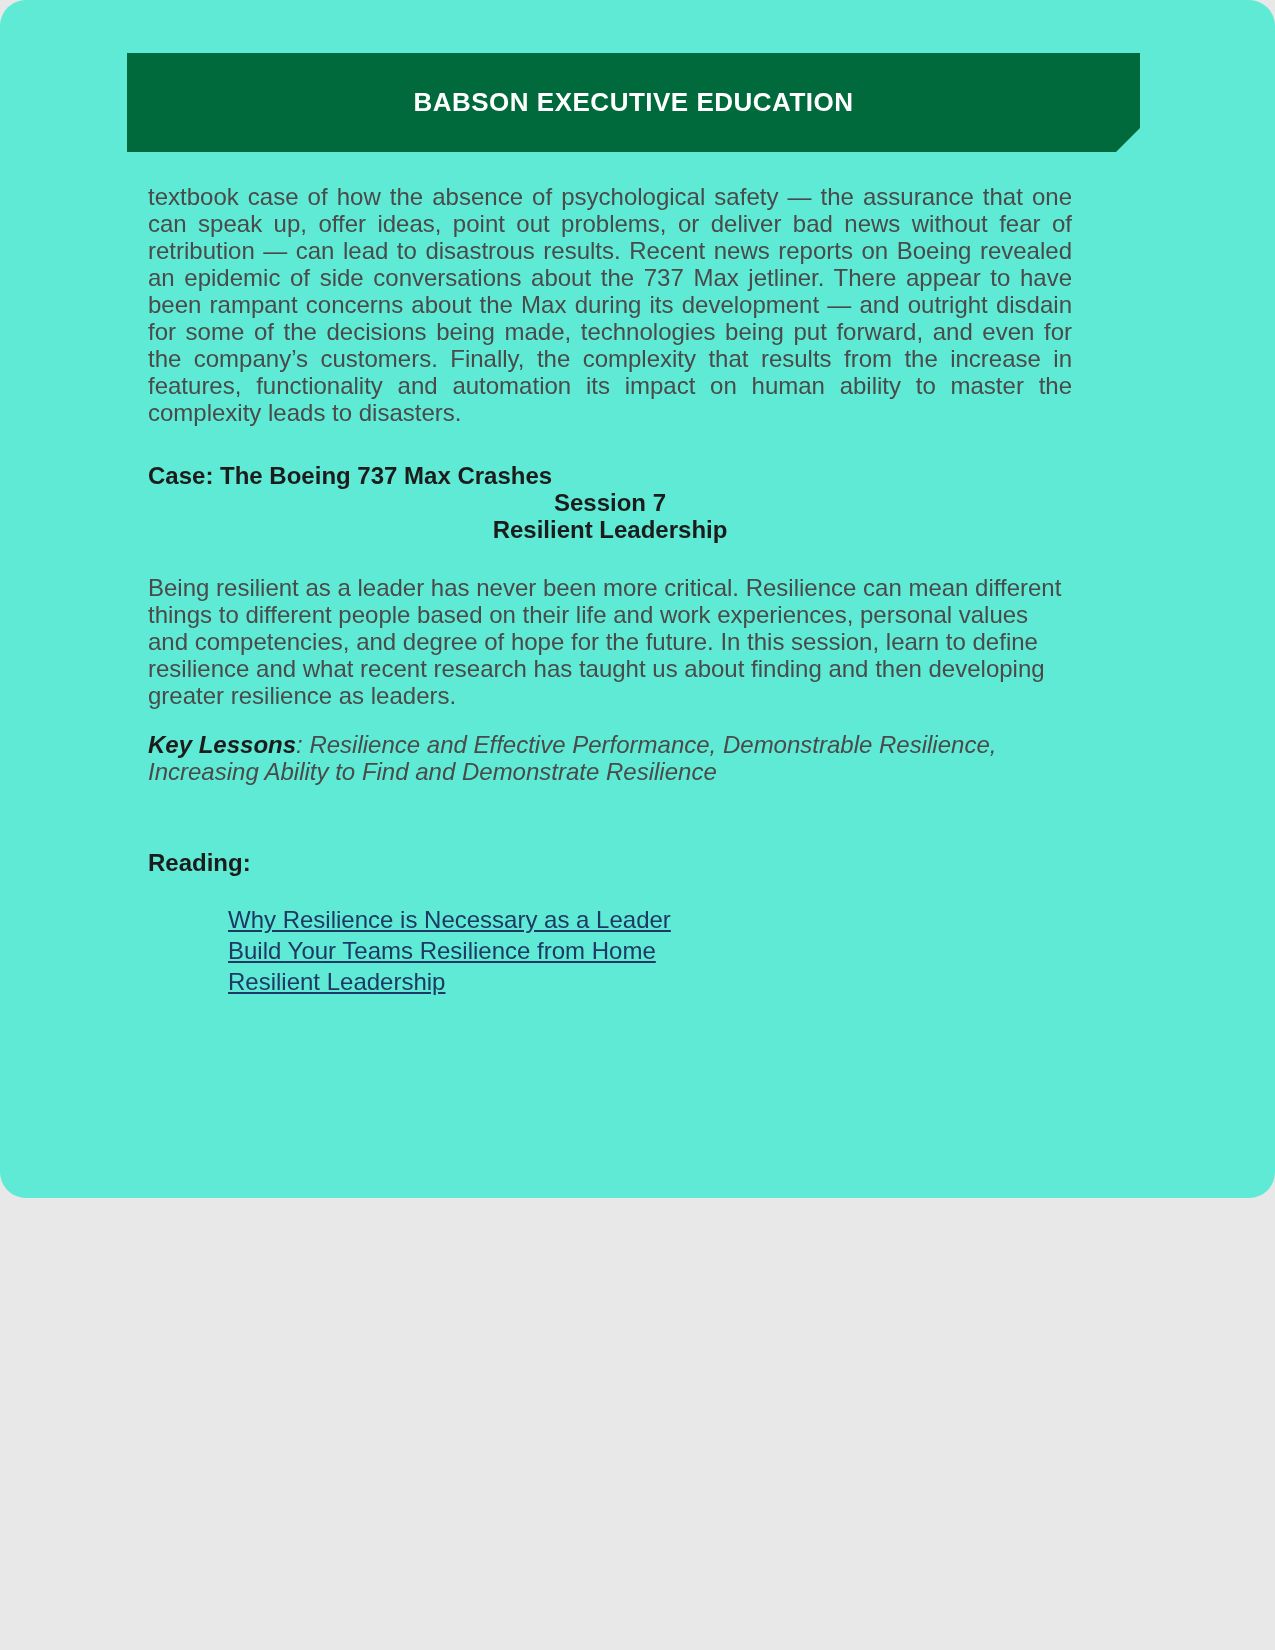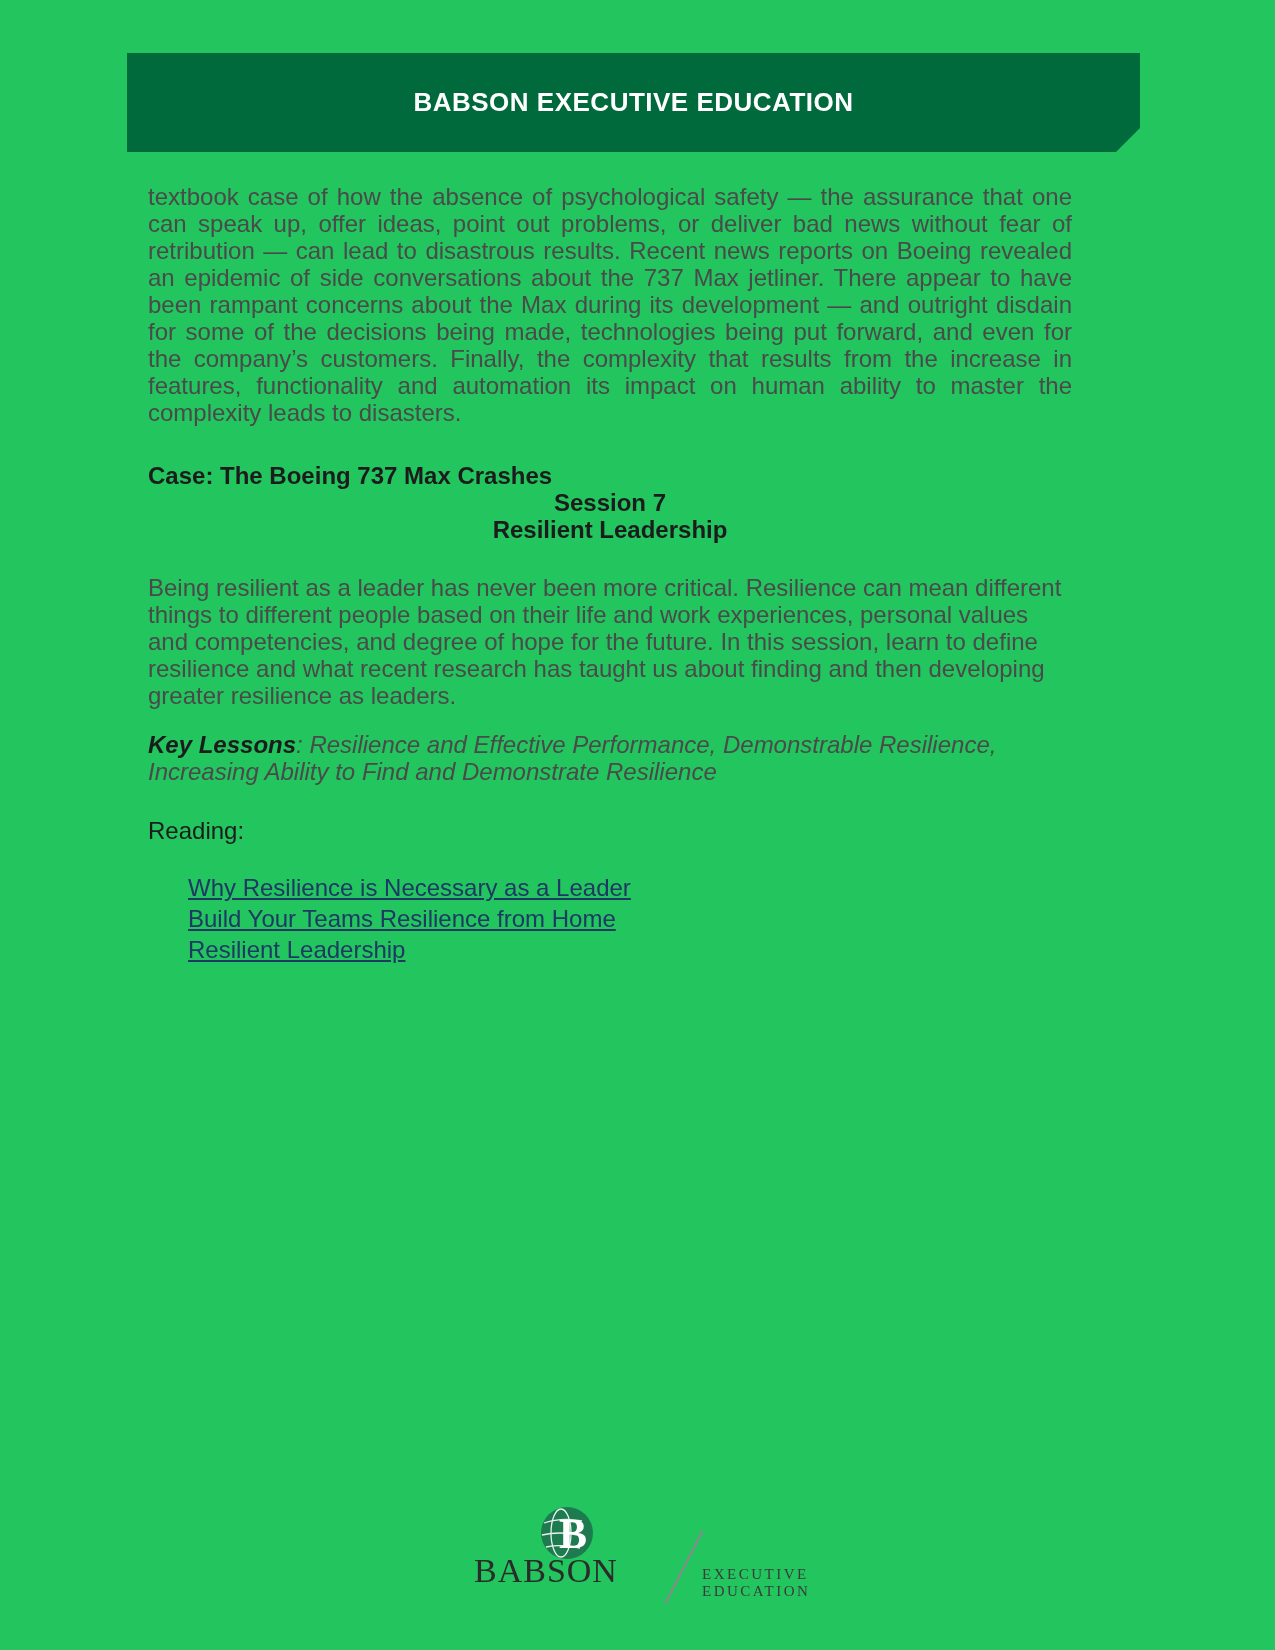--- a/index.html
+++ b/index.html
@@ -2,24 +2,25 @@
 <html><head>
 <meta charset="utf-8">
 <style>
   * { margin: 0; padding: 0; box-sizing: border-box; }
   html, body { background: #e8e8e8; }
   body { font-family: "Liberation Sans", sans-serif; }
 
   .page {
     position: relative;
     width: 1275px;
-    height: 1650px;
+    height: 1198px;
     margin: 0 auto;
-    background: #22c55e;
+    background: #5eead4;
     overflow: hidden;
+    border-radius: 26px;
   }
 
   
   .banner {
     position: absolute;
     left: 127px;
     top: 53px;
     width: 1013px;
     height: 99px;
     background: #006A3C;
@@ -51,23 +52,23 @@
   .bold-label { color: #1c1c1c; font-weight: bold; }
 
   .key-lessons-1 { margin-top: 24px; text-align: justify; }
   .case-title   { margin-top: 36px; color: #1c1c1c; font-weight: bold; }
 
   .session-block { text-align: center; color: #1c1c1c; font-weight: bold; }
 
   .para-2        { margin-top: 31px; }
   .key-lessons-2 { margin-top: 22px; font-style: italic; }
 
-  .reading-label { margin-top: 32px; color: #1c1c1c; font-weight: normal; }
+  .reading-label { margin-top: 64px; color: #1c1c1c; font-weight: bold; }
 
-  .links { margin-top: 28px; margin-left: 40px; line-height: 31px; }
+  .links { margin-top: 28px; margin-left: 80px; line-height: 31px; }
   .doc-link {
     display: table;
     color: #1F3864;
     text-decoration: underline;
     cursor: pointer;
   }
 
   
   .footer-logo { position: absolute; left: 0; top: 0; width: 100%; height: 100%; pointer-events: none; }
   .globe { position: absolute; left: 540px; top: 1506px; width: 54px; height: 54px; }

